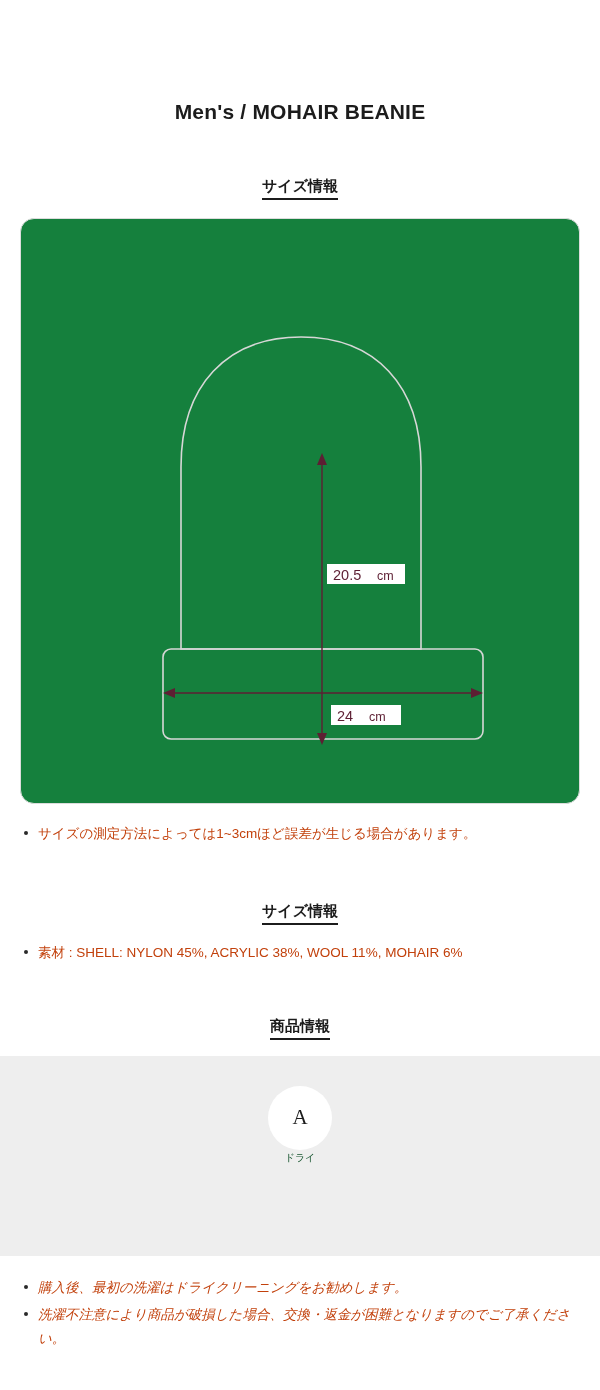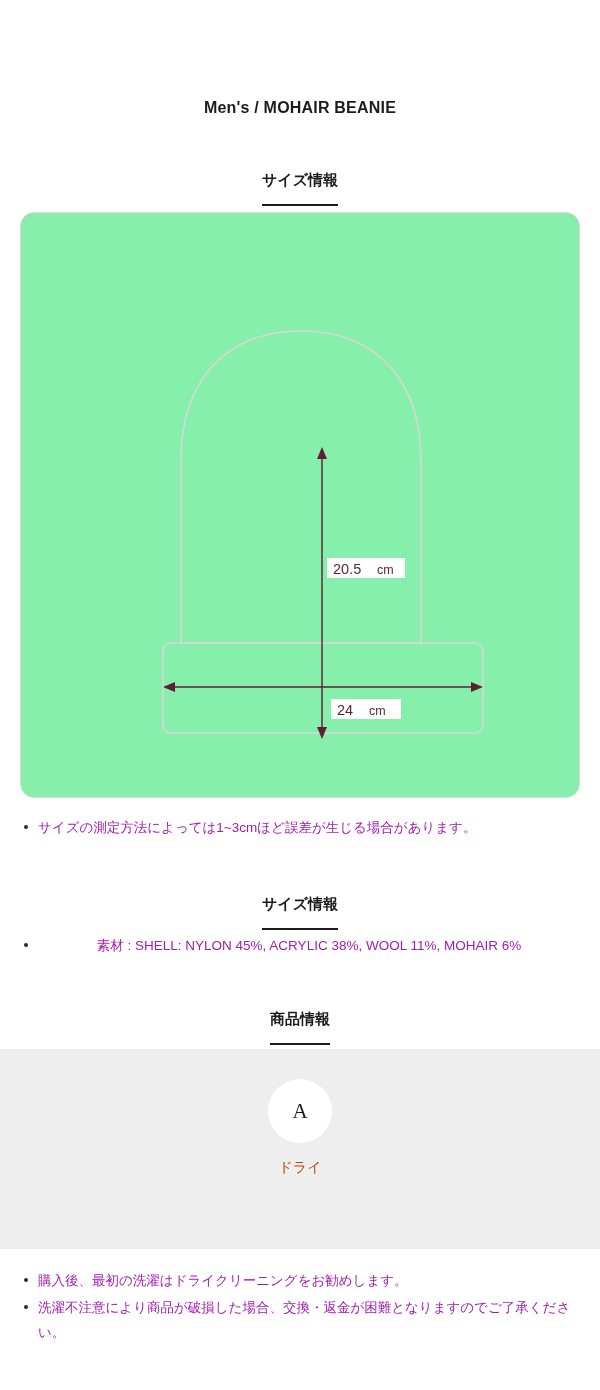--- a/index.html
+++ b/index.html
@@ -15,80 +15,80 @@
     color: #222222;
     position: relative;
     overflow: hidden;
   }
   .page {
     width: 600px;
     padding: 0 20px;
   }
   .product-title {
     text-align: center;
-    font-size: 16px;
+    font-size: 21px;
     font-weight: bold;
     letter-spacing: 0.2px;
     color: #1c1c1c;
     margin: 98px 0 0 0;
     line-height: 1.3;
   }
   .section-heading {
     text-align: center;
     font-size: 15px;
     font-weight: bold;
     color: #1c1c1c;
     margin: 0;
   }
   .section-heading span {
     border-bottom: 2px solid #1c1c1c;
-    padding-bottom: 16px;
+    padding-bottom: 4px;
   }
   .heading-size-1 { margin-top: 52px; }
   .heading-size-2 { margin-top: 56px; }
   .heading-product { margin-top: 52px; }
 
   .diagram-box {
     margin-top: 22px;
     height: 586px;
     border: 1px solid #dcdcdc;
     border-radius: 14px;
     position: relative;
-    background: #86efac;
+    background: #15803d;
   }
   .svg-wrap {
     position: absolute;
     left: 0; top: 0; right: 0; bottom: 0;
   }
   .note-list {
     list-style: none;
     margin: 0;
     padding: 0;
   }
   .note-list li {
     position: relative;
     padding-left: 18px;
     font-size: 13.5px;
     line-height: 1.75;
-    color: #a21caf;
+    color: #c2410c;
     margin-bottom: 2px;
   }
   .note-list li::before {
     content: "";
     position: absolute;
     left: 4px;
     top: 9px;
     width: 4px;
     height: 4px;
     border-radius: 50%;
     background: #2a2a2a;
   }
   .notes-after-diagram { margin-top: 18px; }
   .spec-list { margin-top: 20px; }
-  .spec-list li { margin-bottom: 5px; text-align: center; }
+  .spec-list li { margin-bottom: 5px; }
 
   .care-box {
     margin-top: 20px;
     background: #eeeeee;
     height: 200px;
     position: relative;
   }
   .care-inner {
     position: absolute;
     left: 0; right: 0;
@@ -102,27 +102,26 @@
     background: #ffffff;
     margin: 0 auto;
     display: flex;
     align-items: center;
     justify-content: center;
     font-size: 21px;
     color: #1c1c1c;
     font-family: "Liberation Serif", serif;
   }
   .care-label {
-    margin-top: 14px;
-    font-size: 14px;
+    font-size: 10px;
     line-height: 1.55;
-    color: #c2410c;
+    color: #14532d;
   }
   .care-notes { margin-top: 20px; }
-  .care-notes li { line-height: 1.85; }
+  .care-notes li { line-height: 1.85; font-style: italic; }
 
   .dim-text {
     font-family: "Liberation Sans", sans-serif;
     fill: #5d1f33;
   }
 </style>
 </head>
 <body>
 
 <div class="page">

